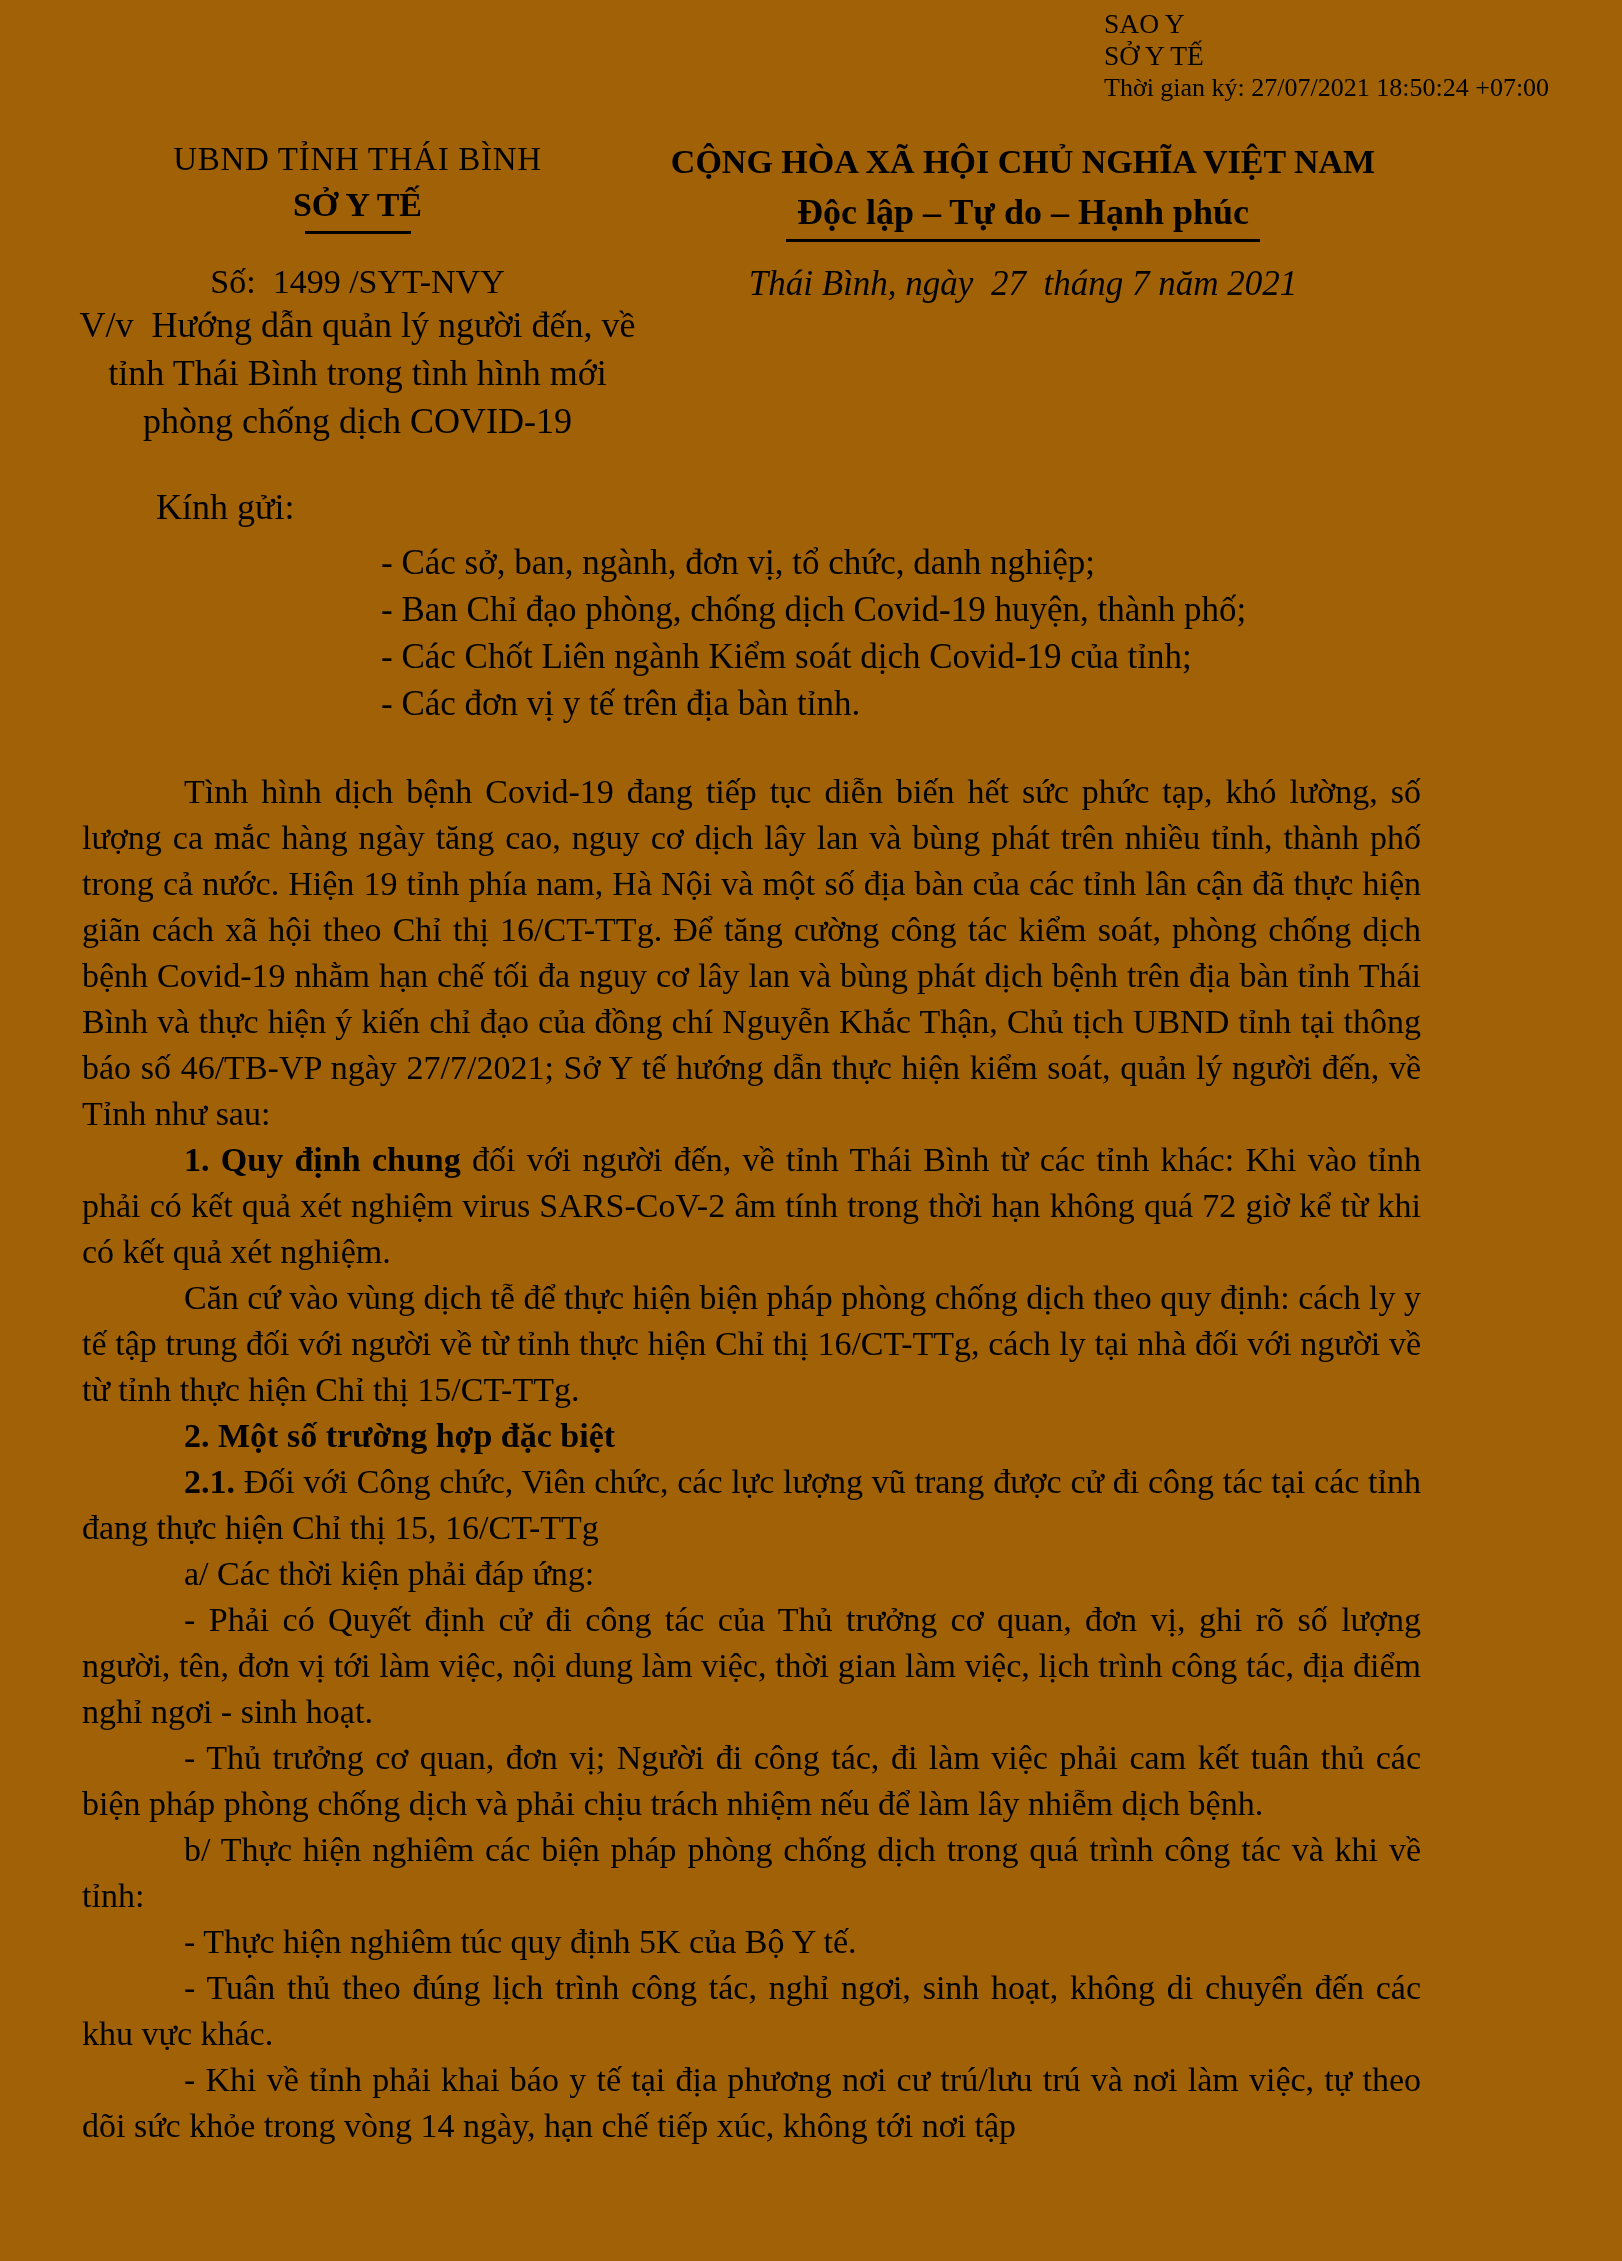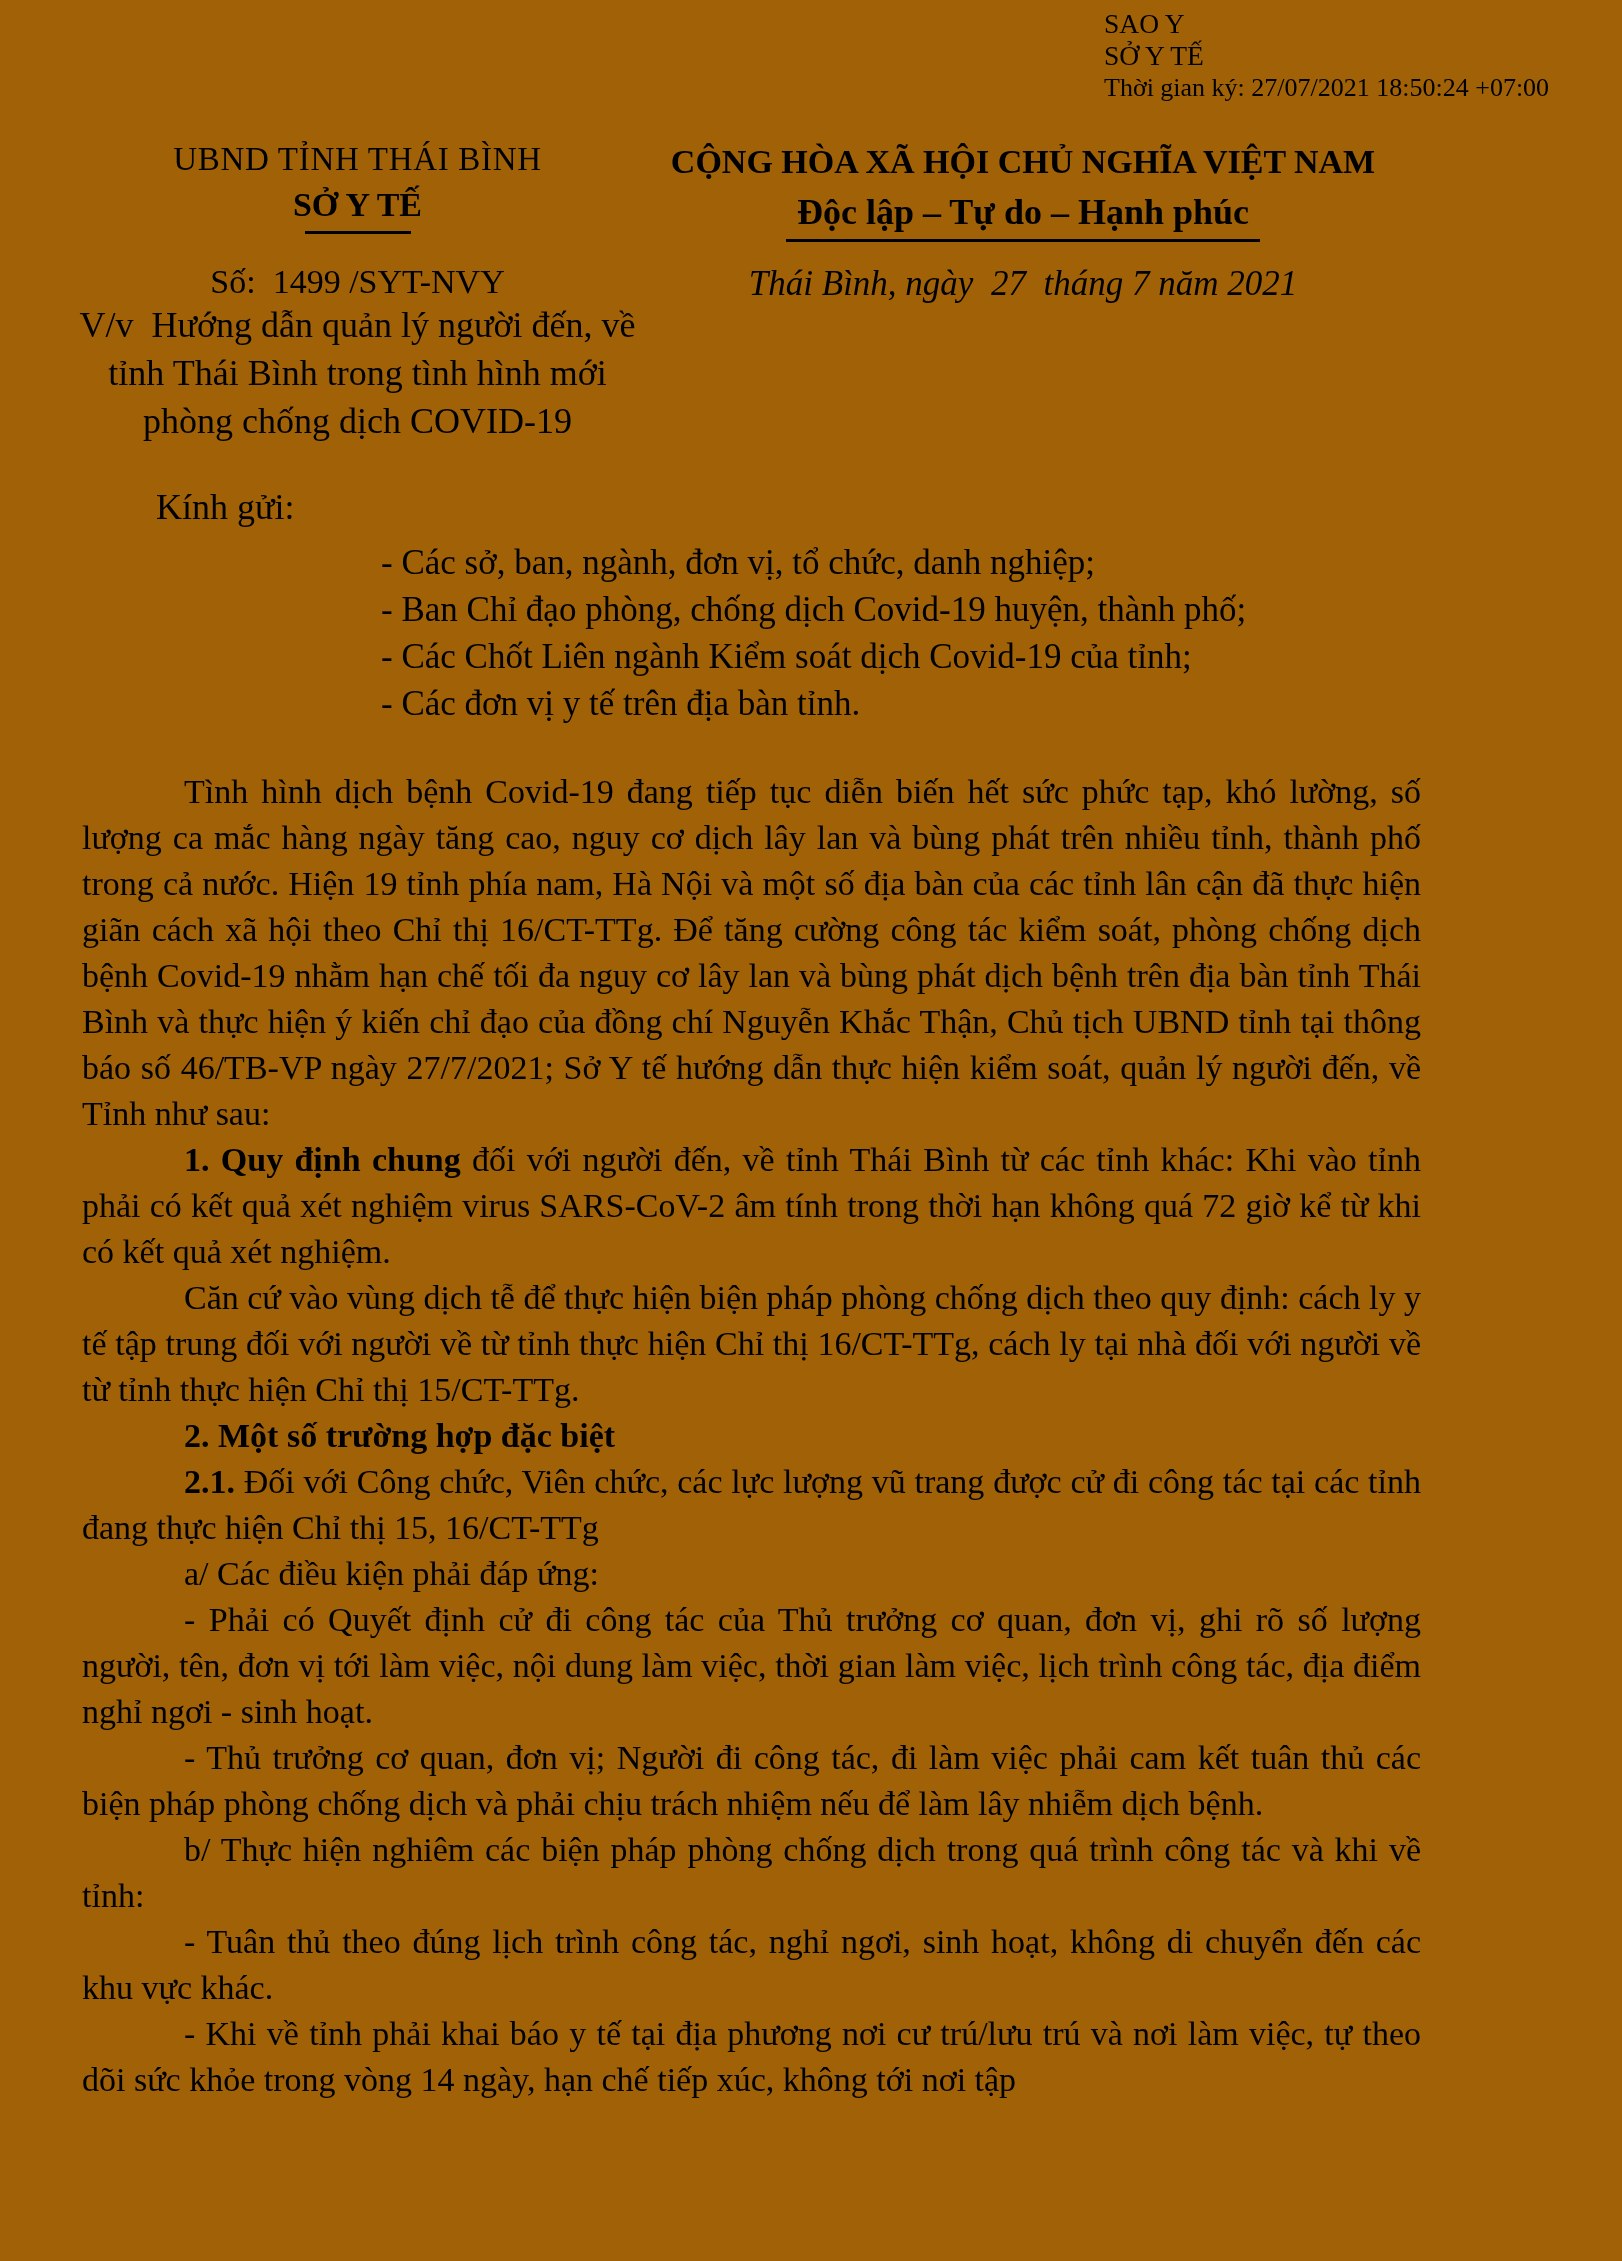--- a/index.html
+++ b/index.html
@@ -123,22 +123,23 @@
       <div>- Các Chốt Liên ngành Kiểm soát dịch Covid-19 của tỉnh;</div>
       <div>- Các đơn vị y tế trên địa bàn tỉnh.</div>
     </div>
 
   <div class="body" id="body">
       <p><span>Tình hình dịch bệnh Covid-19 đang tiếp tục diễn biến hết sức phức tạp, khó lường, số lượng ca mắc hàng ngày tăng cao, nguy cơ dịch lây lan và bùng phát trên nhiều tỉnh, thành phố trong cả nước. Hiện 19 tỉnh phía nam, Hà Nội và một số địa bàn của các tỉnh lân cận đã thực hiện giãn cách xã hội theo Chỉ thị 16/CT-TTg. Để tăng cường công tác kiểm soát, phòng chống dịch bệnh Covid-19 nhằm hạn chế tối đa nguy cơ lây lan và bùng phát dịch bệnh trên địa bàn tỉnh Thái Bình và thực hiện ý kiến chỉ đạo của đồng chí Nguyễn Khắc Thận, Chủ tịch UBND tỉnh tại thông báo số 46/TB-VP ngày 27/7/2021; Sở Y tế hướng dẫn thực hiện kiểm soát, quản lý người đến, về Tỉnh như sau:</span></p>
       <p><b>1. Quy định chung</b><span> đối với người đến, về tỉnh Thái Bình từ các tỉnh khác: Khi vào tỉnh phải có kết quả xét nghiệm virus SARS-CoV-2 âm tính trong thời hạn không quá 72 giờ kể từ khi có kết quả xét nghiệm.</span></p>
       <p><span>Căn cứ vào vùng dịch tễ để thực hiện biện pháp phòng chống dịch theo quy định: cách ly y tế tập trung đối với người về từ tỉnh thực hiện Chỉ thị 16/CT-TTg, cách ly tại nhà đối với người về từ tỉnh thực hiện Chỉ thị 15/CT-TTg.</span></p>
       <p><b>2. Một số trường hợp đặc biệt</b></p>
       <p><b>2.1.</b><span> Đối với Công chức, Viên chức, các lực lượng vũ trang được cử đi công tác tại các tỉnh đang thực hiện Chỉ thị 15, 16/CT-TTg</span></p>
-      <p><span>a/ Các điều kiện phải đáp ứng:</span></p>
+      <p><span>a/ Các thời kiện phải đáp ứng:</span></p>
       <p><span>- Phải có Quyết định cử đi công tác của Thủ trưởng cơ quan, đơn vị, ghi rõ số lượng người, tên, đơn vị tới làm việc, nội dung làm việc, thời gian làm việc, lịch trình công tác, địa điểm nghỉ ngơi - sinh hoạt.</span></p>
       <p><span>- Thủ trưởng cơ quan, đơn vị; Người đi công tác, đi làm việc phải cam kết tuân thủ các biện pháp phòng chống dịch và phải chịu trách nhiệm nếu để làm lây nhiễm dịch bệnh.</span></p>
       <p><span>b/ Thực hiện nghiêm các biện pháp phòng chống dịch trong quá trình công tác và khi về tỉnh:</span></p>
+      <p><span>- Thực hiện nghiêm túc quy định 5K của Bộ Y tế.</span></p>
       <p><span>- Tuân thủ theo đúng lịch trình công tác, nghỉ ngơi, sinh hoạt, không di chuyển đến các khu vực khác.</span></p>
       <p><span>- Khi về tỉnh phải khai báo y tế tại địa phương nơi cư trú/lưu trú và nơi làm việc, tự theo dõi sức khỏe trong vòng 14 ngày, hạn chế tiếp xúc, không tới nơi tập</span></p>
     </div>
 
 </div>
 
 
 </body></html>

